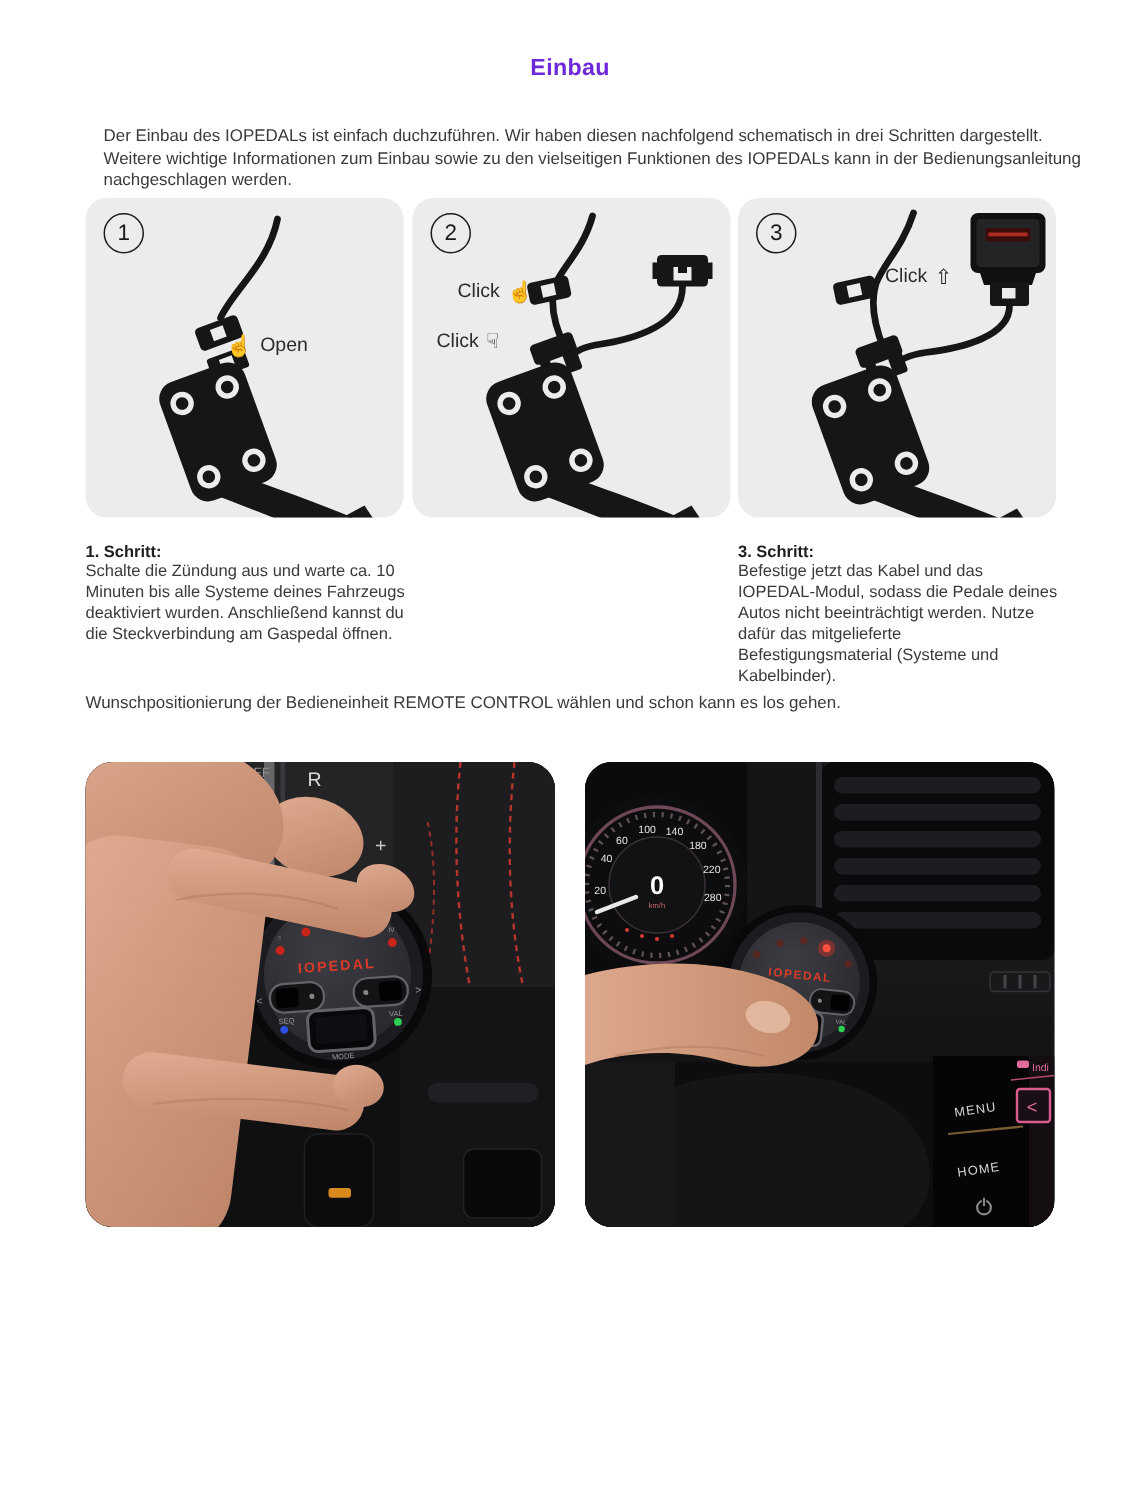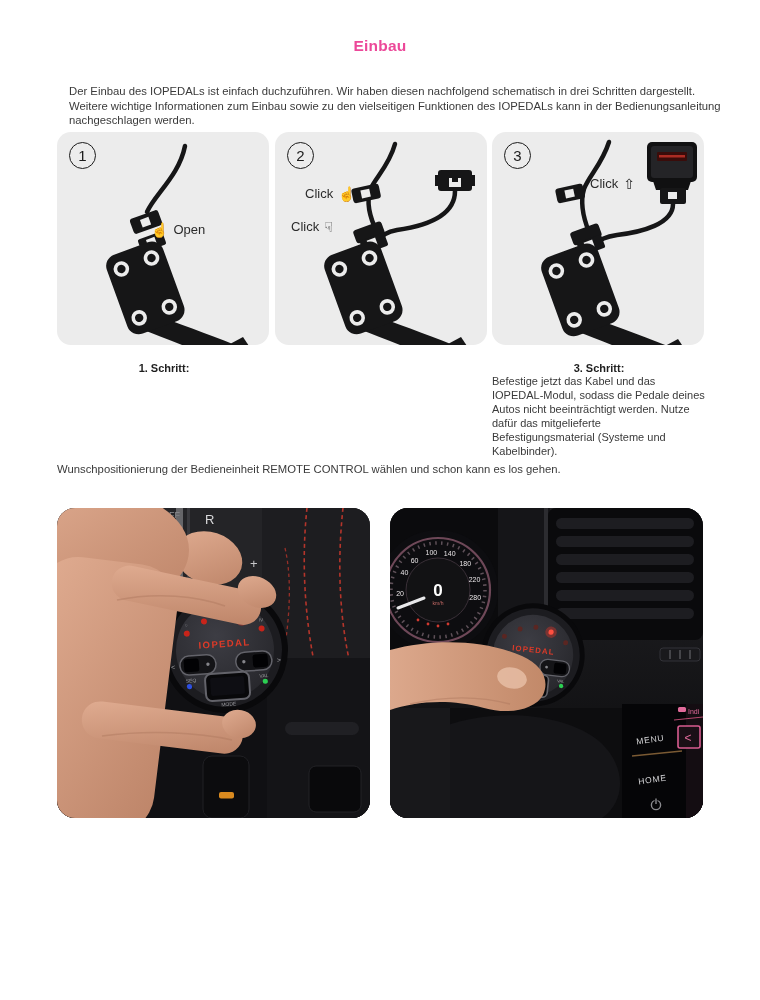--- a/index.html
+++ b/index.html
@@ -1,31 +1,31 @@
 <!DOCTYPE html>
 <html><head>
 <meta charset="utf-8">
 <style>
   html,body{margin:0;padding:0;}
   body{width:760px;height:1000px;background:#ffffff;font-family:"Liberation Sans",sans-serif;color:#3c3c3c;}
   .page{position:relative;width:760px;height:1000px;overflow:hidden;background:#fff;}
   .title{position:absolute;top:37px;left:0;width:760px;margin:0;text-align:center;
-         font-size:15.5px;font-weight:bold;color:#ec4899;letter-spacing:.2px;}
+         font-size:15.5px;font-weight:bold;color:#6d28d9;letter-spacing:.2px;}
   .intro{position:absolute;top:72px;left:57px;width:654px;margin:12px;font-size:11.3px;line-height:14.6px;color:#3a3a3a;}
   .panel{position:absolute;top:132px;width:212px;height:213px;background:#ececec;border-radius:14px;}
   #panel1{left:57px}#panel2{left:275px}#panel3{left:492px}
   .num{position:absolute;top:10px;left:12px;width:25px;height:25px;border:1.7px solid #1b1b1b;border-radius:50%;
        display:flex;align-items:center;justify-content:center;font-size:15px;color:#1b1b1b;z-index:3;}
   .diagram{position:absolute;left:0;top:0;width:212px;height:213px;display:block;}
   .panel-label{position:absolute;z-index:4;display:flex;align-items:center;gap:5px;
                font-size:13px;color:#2b2b2b;white-space:nowrap;}
   .glyph{font-size:14px;color:#2b2b2b;line-height:1;}
   .step{position:absolute;top:361px;width:214px;font-size:11px;line-height:13.9px;color:#3a3a3a;}
   #step1{left:57px}#step2{left:275px}#step3{left:492px}
-  .step h3,.step4 h3{margin:0;font-size:11px;font-weight:bold;color:#1e1e1e;line-height:14px;text-align:center;}
+  .step h3,.step4 h3{margin:0;font-size:11px;font-weight:bold;color:#1e1e1e;line-height:14px;}
   .step4{position:absolute;top:462px;left:57px;width:654px;font-size:11.3px;line-height:15px;color:#3a3a3a;}
   .photo{position:absolute;top:508px;width:313px;height:310px;border-radius:18px;overflow:hidden;background:#19191b;}
   #photoL{left:57px}#photoR{left:390px}
   .photo svg{display:block}
 </style>
 </head>
 <body>
 
 <div class="page">
 
@@ -141,20 +141,21 @@
       </g>
     </svg>
     <div class="panel-label" style="left:98px;top:44px">
       <span>Click</span>
       <span class="glyph">⇧</span>
     </div>
   </div>
 
   <div class="step" id="step1">
     <h3>1. Schritt:</h3>
+    <div>Schalte die Zündung aus und warte ca. 10 Minuten bis alle Systeme deines Fahrzeugs deaktiviert wurden. Anschließend kannst du die Steckverbindung am Gaspedal öffnen.</div>
   </div>
   <div class="step" id="step3">
     <h3>3. Schritt:</h3>
     <div>Befestige jetzt das Kabel und das IOPEDAL-Modul, sodass die Pedale deines Autos nicht beeinträchtigt werden. Nutze dafür das mitgelieferte Befestigungsmaterial (Systeme und Kabelbinder).</div>
   </div>
   <div class="step4">
     <div>Wunschpositionierung der Bedieneinheit REMOTE CONTROL wählen und schon kann es los gehen.</div>
   </div>
 
   <div class="photo" id="photoL">

